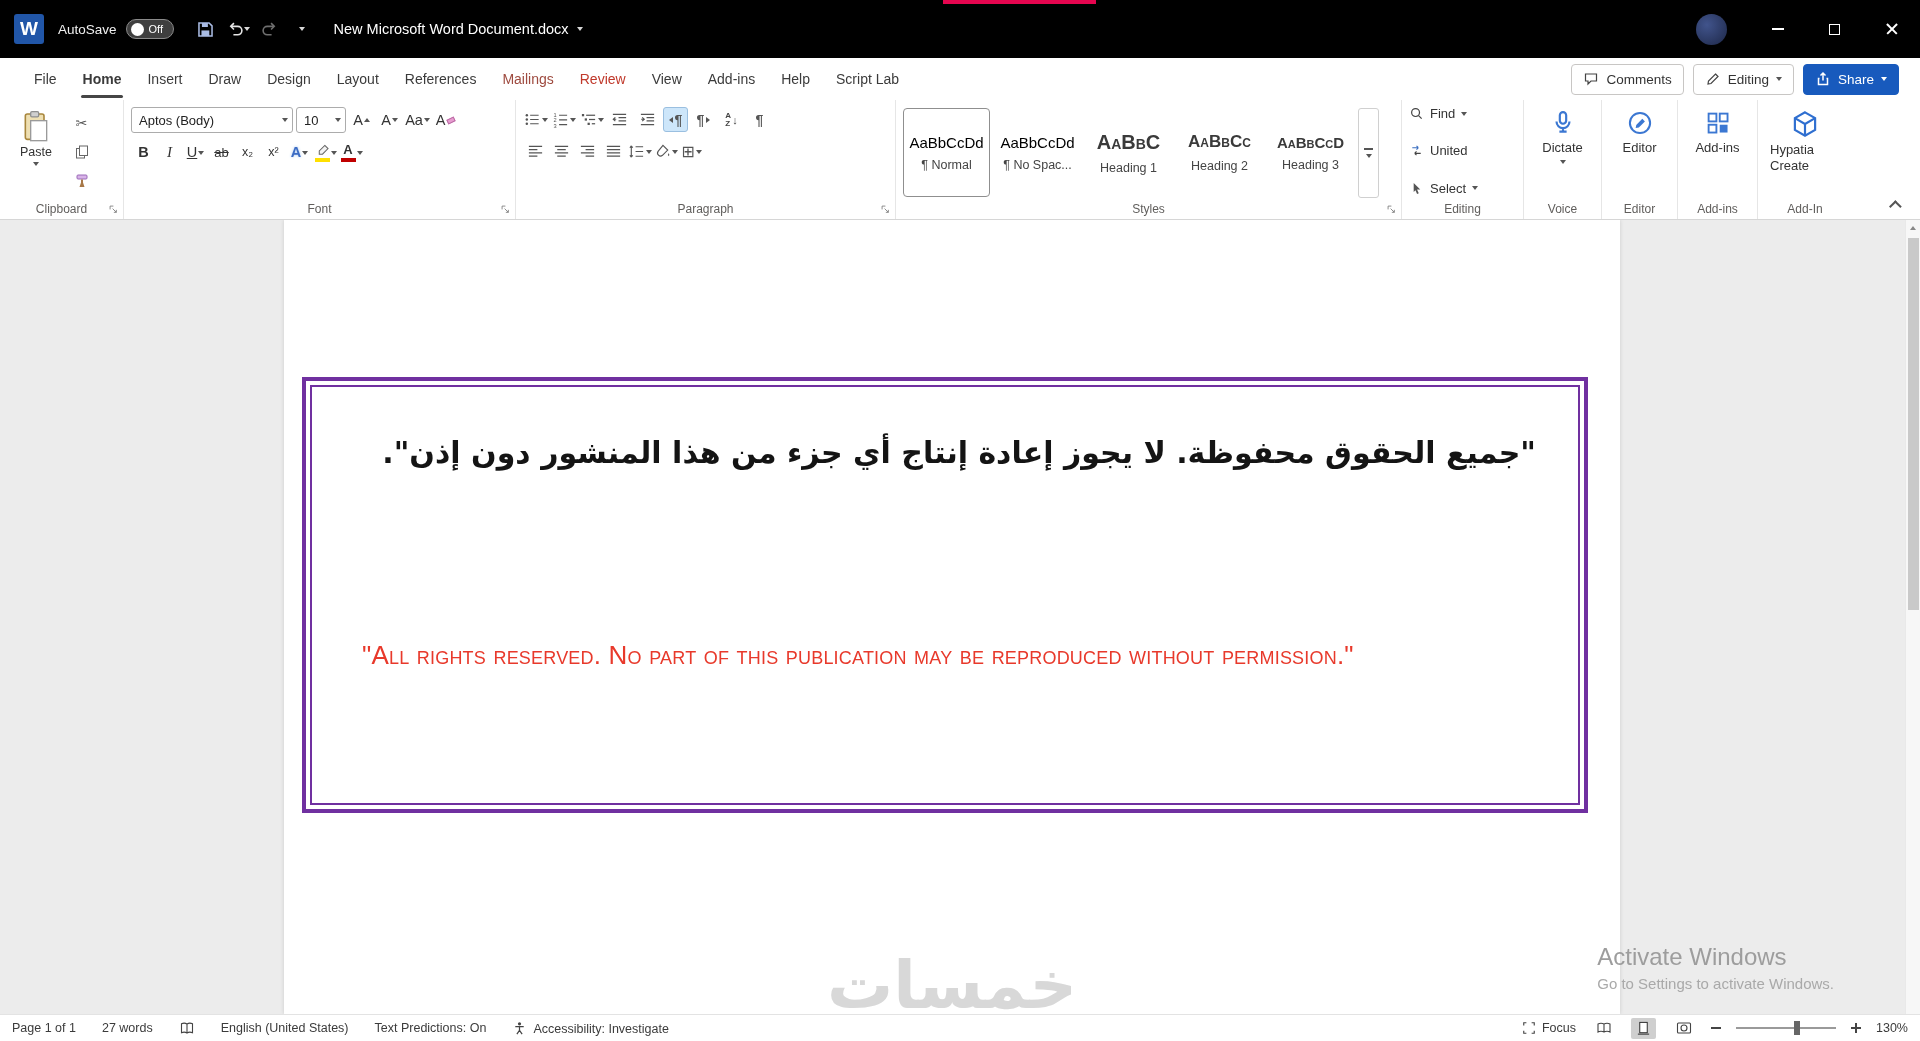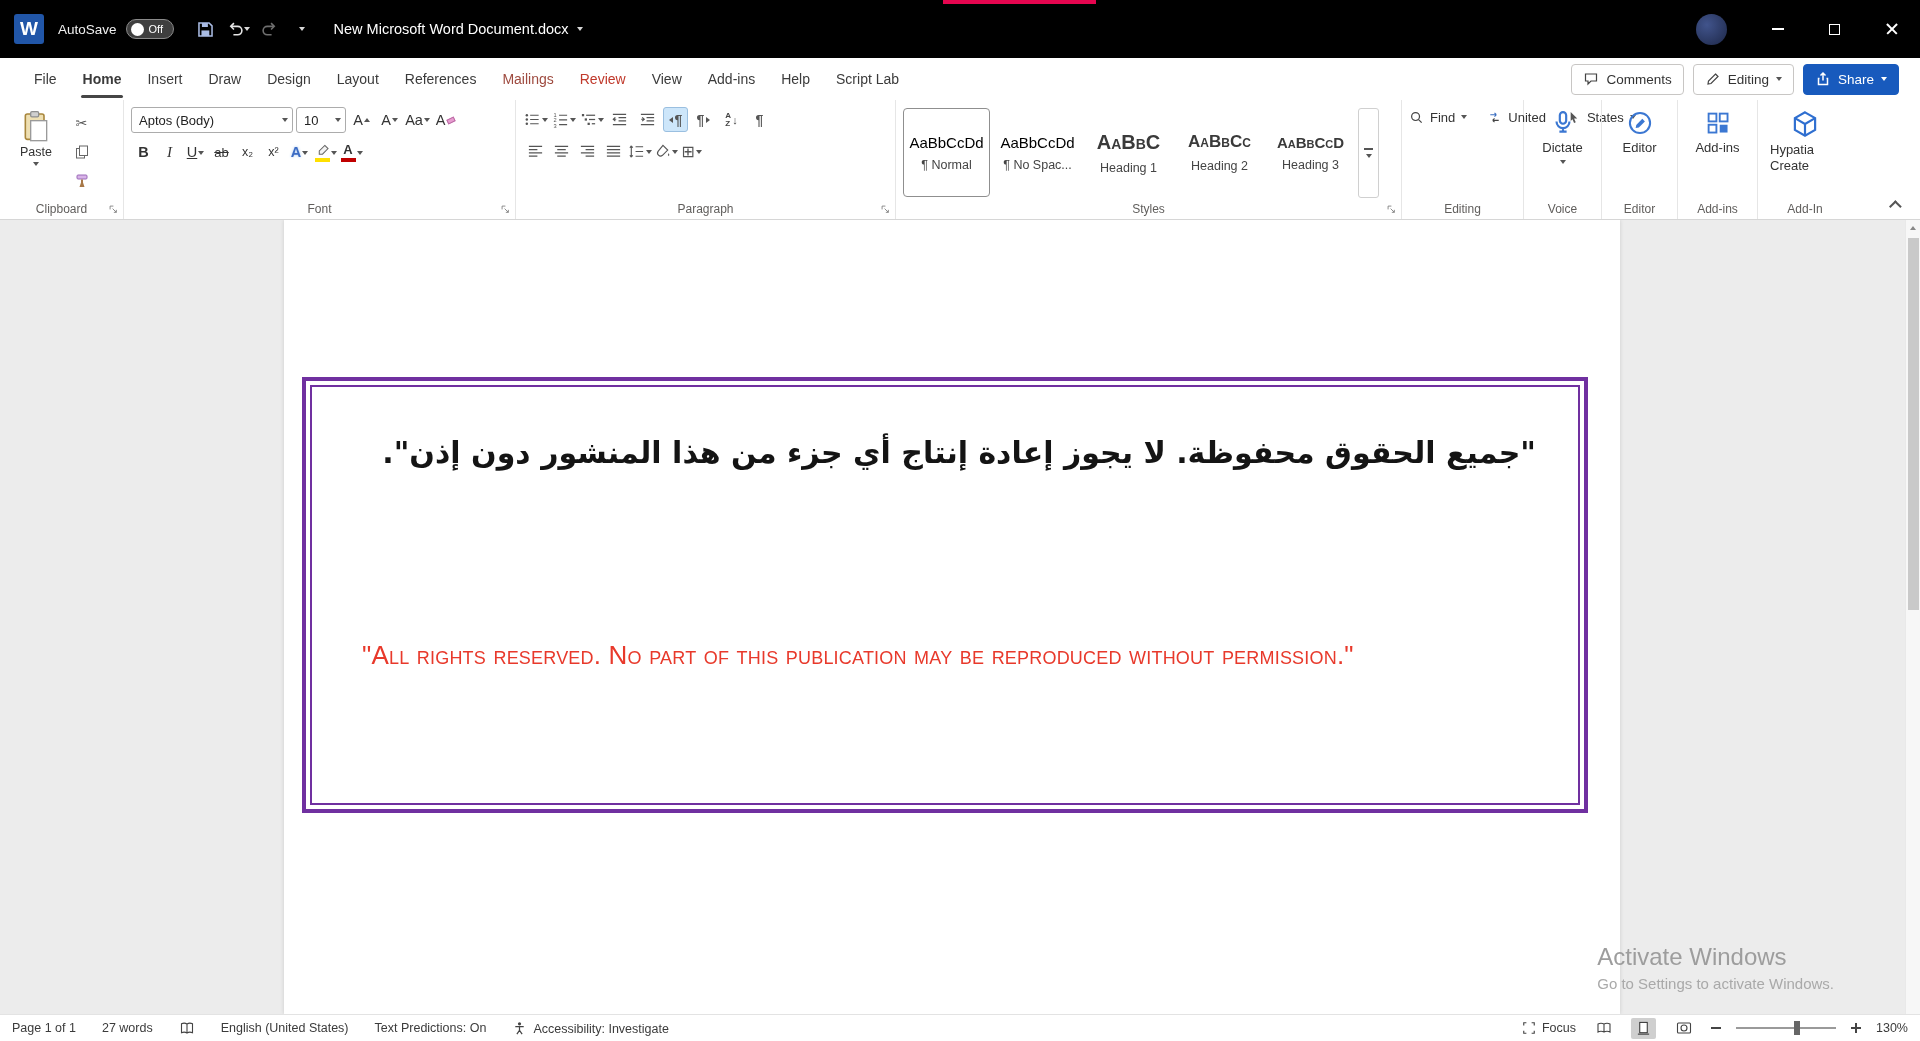--- a/index.html
+++ b/index.html
@@ -96,21 +96,21 @@
   .card.selected{border-color:#8f8f8f;background:#fff}
   .card .prev{font-size:15px;color:#000;white-space:nowrap;overflow:hidden;max-width:80px}
   .card:nth-child(3) .prev{font-size:20px;font-variant:small-caps;color:#3a3a3a;font-weight:600}
   .card:nth-child(4) .prev{font-size:17px;font-variant:small-caps;color:#3a3a3a;font-weight:600}
   .card:nth-child(5) .prev{font-size:15px;font-variant:small-caps;color:#3a3a3a;font-weight:600}
   .card .cname{font-size:12.5px;color:#444;white-space:nowrap}
   .morestrip{width:21px;height:90px;border:1px solid #d0d0d0;border-radius:3px;display:flex;flex-direction:column;align-items:center;justify-content:center;gap:4px;cursor:pointer}
   .gline{width:9px;height:1.6px;background:#555}
 
   
-  .g-edit{width:122px;display:flex;flex-direction:row;gap:20px;padding-top:5px}
+  .g-edit{width:122px;display:flex;flex-direction:column;gap:20px;padding-top:5px}
   .erow{display:flex;align-items:center;gap:6px;font-size:13px;color:#333;cursor:pointer;height:24px}
   .bigbtn{display:flex;flex-direction:column;align-items:center;gap:4px;cursor:pointer;padding-top:3px}
   .bigbtn .blabel{font-size:13px;color:#333;text-align:left;line-height:1.2}
   .g-voice{width:78px}.g-editor{width:76px}.g-addins{width:80px}.g-hyp{width:94px;border-right:none}
   .rspacer{flex:1;position:relative;border-right:none}
   .chev-up{position:absolute;right:18px;bottom:10px;width:9px;height:9px;border-left:2px solid #555;border-top:2px solid #555;transform:rotate(45deg) translateY(3px);cursor:pointer}
 
   
   .docarea{flex:1;position:relative;background:#ececec;overflow:hidden}
   .page{position:absolute;left:284px;width:1336px;top:0;bottom:0;background:#fff;box-shadow:0 0 4px rgba(0,0,0,.14)}
@@ -515,21 +515,21 @@
         <svg class="ico" width="15" height="15" viewBox="0 0 16 16">
             <path d="M3.5 5 H10 M10 5 L8 3 M10 5 L8 7" stroke="#3a6ec0" fill="none" stroke-width="1.2"></path>
             <path d="M12.5 11 H6 M6 11 L8 9 M6 11 L8 13" stroke="#444" fill="none" stroke-width="1.2"></path>
           </svg>
         <span>United</span>
       </div>
       <div class="erow">
         <svg class="ico" width="15" height="15" viewBox="0 0 16 16">
             <path d="M5 2 L12 9 H8.6 L10.4 13 L8.6 13.8 L6.9 9.9 L5 11.8 z" fill="#555"></path>
           </svg>
-        <span>States</span>
+        <span>Select</span>
         <span class="cv"></span>
       </div>
       <span class="glabel">Editing</span>
     </div>
 
     <div class="rg g-voice">
       <div class="bigbtn">
         <svg class="ico" width="26" height="26" viewBox="0 0 18 18">
             <rect x="6.8" y="1.5" width="4.4" height="8" rx="2.2" fill="none" stroke="#3b77d2" stroke-width="1.5"></rect>
             <path d="M4.5 8 a4.5 4.5 0 0 0 9 0 M9 12.8 V15 M6.5 15 h5" stroke="#3b77d2" fill="none" stroke-width="1.5"></path>
@@ -581,20 +581,21 @@
   </div>
 
   <div class="docarea">
     <div class="page">
       <div class="pbox">
         <div class="pbox-in">
           <div class="ar-text">"جميع الحقوق محفوظة. لا يجوز إعادة إنتاج أي جزء من هذا المنشور دون إذن".</div>
           <div class="en-text">"All rights reserved. No part of this publication may be reproduced without permission."</div>
         </div>
       </div>
+      <div class="watermark">خمسات</div>
     </div>
     <div class="activate">
       <div class="a1">Activate Windows</div>
       <div class="a2">Go to Settings to activate Windows.</div>
     </div>
     <div class="scrollbar">
       <div class="sb-up">
           <span class="tri-u" style="border-bottom-color:#888"></span>
         </div>
       <div class="sb-thumb"></div>

